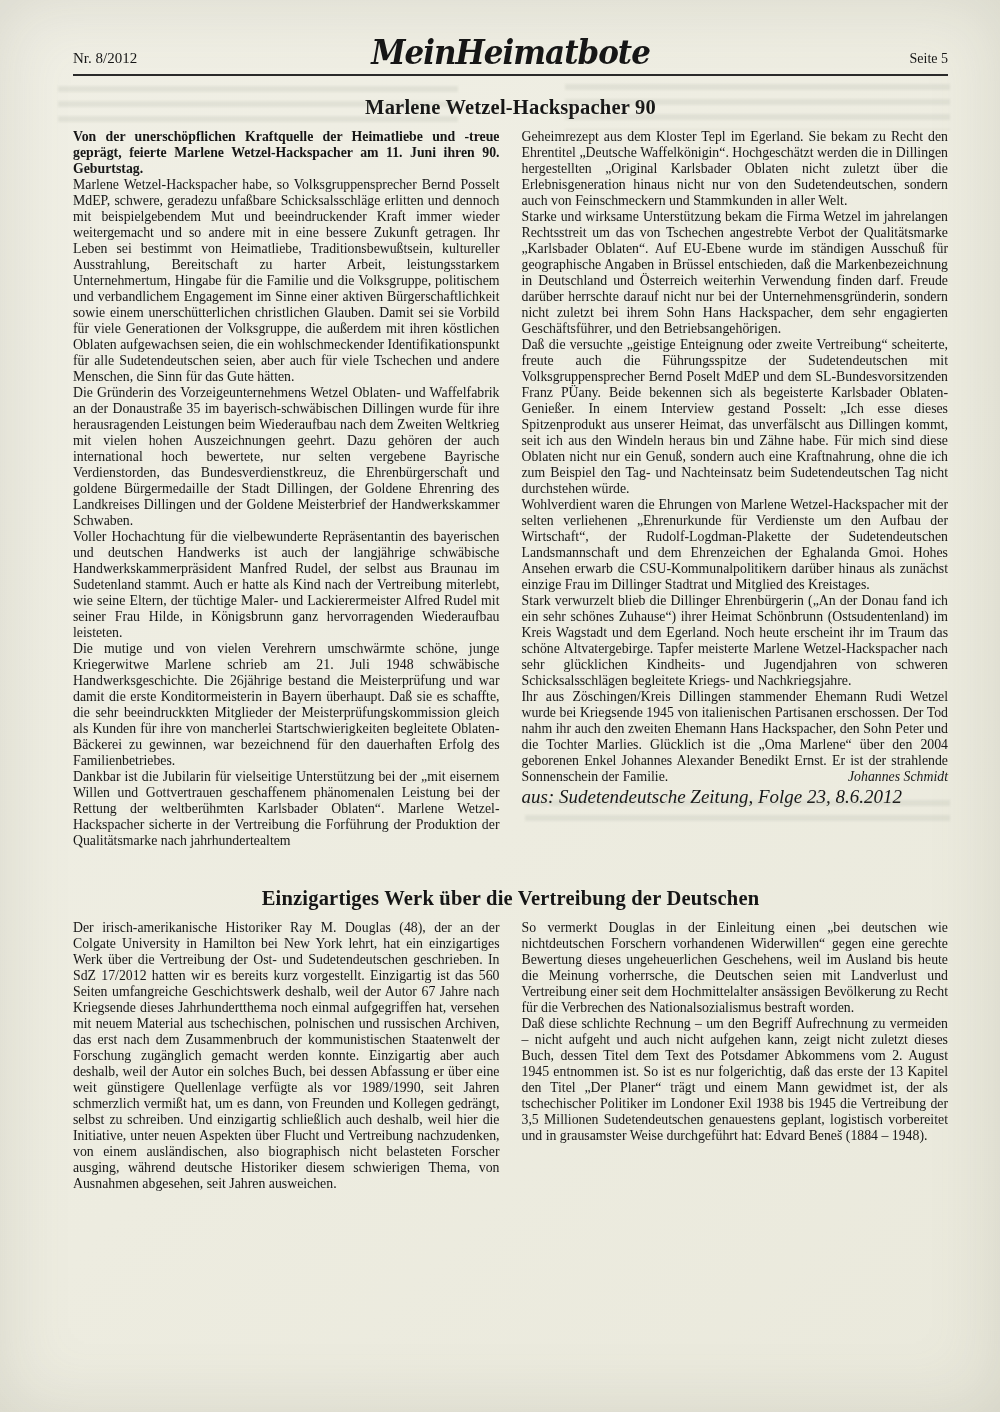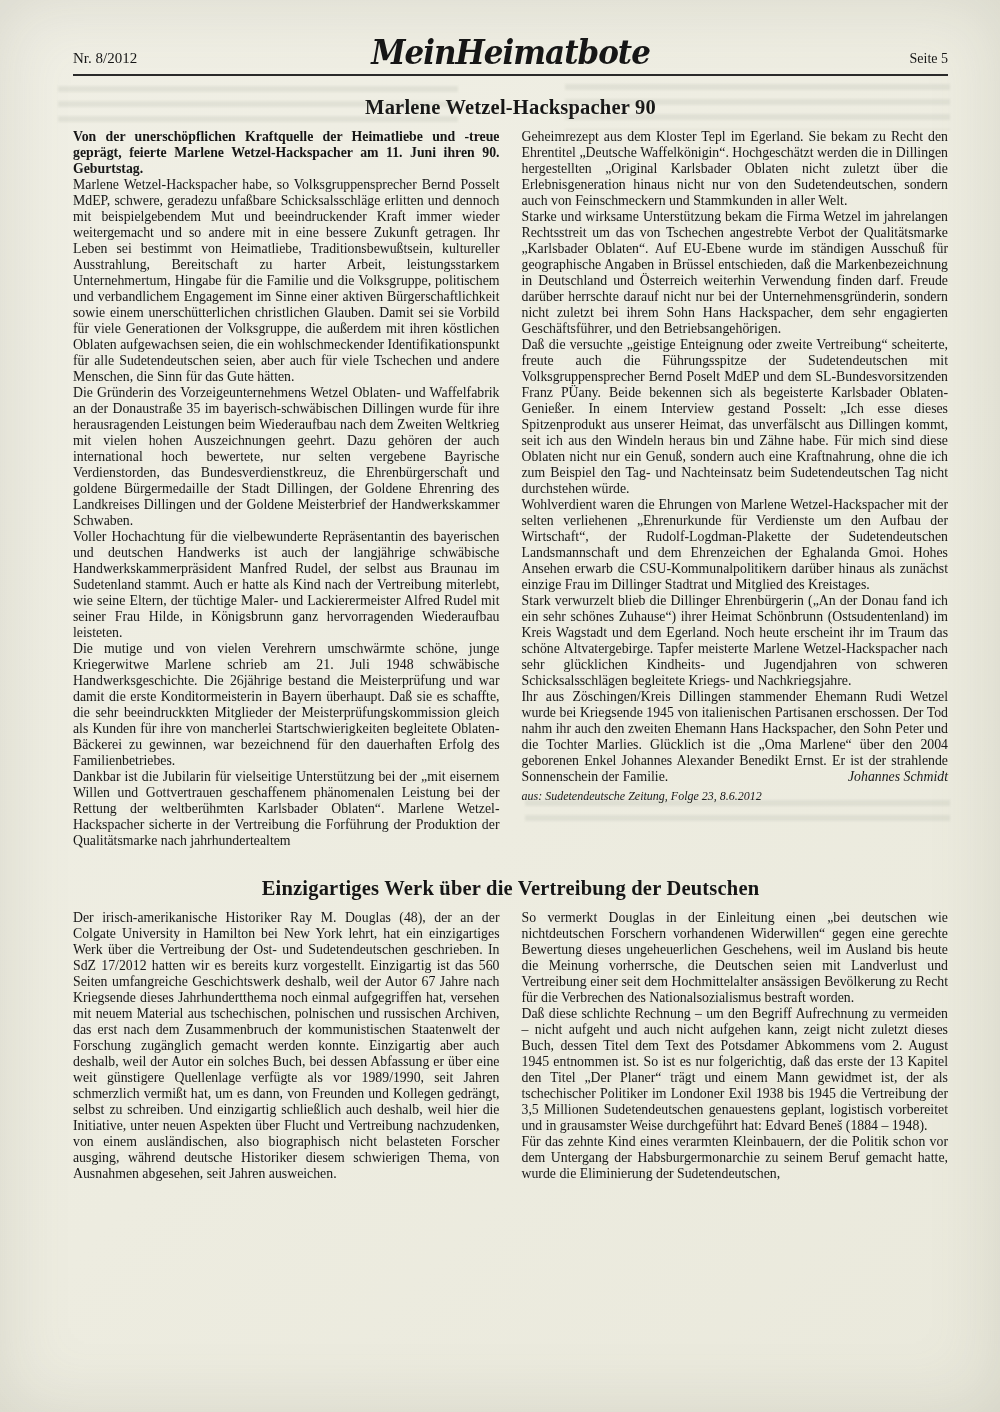--- a/index.html
+++ b/index.html
@@ -64,21 +64,21 @@
     margin-top: 4px;
   }
   .headline {
     margin: 20px 0 10px 0;
     text-align: center;
     font-size: 20.5px;
     font-weight: 700;
     letter-spacing: 0.2px;
   }
   .headline.second {
-    margin-top: 28px;
+    margin-top: 38px;
     text-align: center;
   }
   .cols {
     display: flex;
     gap: 22px;
   }
   .col {
     flex: 1 1 0;
     min-width: 0;
   }
@@ -95,21 +95,21 @@
   }
   .byline {
     margin: -17.1px 0 0 0;
     font-size: 13.8px;
     line-height: 17.1px;
     font-style: italic;
     text-align: right;
   }
   .source {
     margin: 3px 0 0 0;
-    font-size: 12px;
+    font-size: 19px;
     line-height: 17px;
     font-style: italic;
     text-align: left;
   }
 </style>
 </head>
 <body>
 
 <div class="page">
 
@@ -157,19 +157,18 @@
     <div class="cols">
       <div class="col">
         <div>
             <p class="para">Der irisch-amerikanische Historiker Ray M. Douglas (48), der an der Colgate University in Hamilton bei New York lehrt, hat ein einzigartiges Werk über die Vertreibung der Ost- und Sudetendeutschen geschrieben. In SdZ 17/2012 hatten wir es bereits kurz vorgestellt. Einzigartig ist das 560 Seiten umfangreiche Geschichtswerk deshalb, weil der Autor 67 Jahre nach Kriegsende dieses Jahrhundertthema noch einmal aufgegriffen hat, versehen mit neuem Material aus tschechischen, polnischen und russischen Archiven, das erst nach dem Zusammenbruch der kommunistischen Staatenwelt der Forschung zugänglich gemacht werden konnte. Einzigartig aber auch deshalb, weil der Autor ein solches Buch, bei dessen Abfassung er über eine weit günstigere Quellenlage verfügte als vor 1989/1990, seit Jahren schmerzlich vermißt hat, um es dann, von Freunden und Kollegen gedrängt, selbst zu schreiben. Und einzigartig schließlich auch deshalb, weil hier die Initiative, unter neuen Aspekten über Flucht und Vertreibung nachzudenken, von einem ausländischen, also biographisch nicht belasteten Forscher ausging, während deutsche Historiker diesem schwierigen Thema, von Ausnahmen abgesehen, seit Jahren ausweichen.</p>
           </div>
       </div>
       <div class="col">
         <div>
             <p class="para">So vermerkt Douglas in der Einleitung einen „bei deutschen wie nichtdeutschen Forschern vorhandenen Widerwillen“ gegen eine gerechte Bewertung dieses ungeheuerlichen Geschehens, weil im Ausland bis heute die Meinung vorherrsche, die Deutschen seien mit Landverlust und Vertreibung einer seit dem Hochmittelalter ansässigen Bevölkerung zu Recht für die Verbrechen des Nationalsozialismus bestraft worden.</p>
             <p class="para">Daß diese schlichte Rechnung – um den Begriff Aufrechnung zu vermeiden – nicht aufgeht und auch nicht aufgehen kann, zeigt nicht zuletzt dieses Buch, dessen Titel dem Text des Potsdamer Abkommens vom 2. August 1945 entnommen ist. So ist es nur folgerichtig, daß das erste der 13 Kapitel den Titel „Der Planer“ trägt und einem Mann gewidmet ist, der als tschechischer Politiker im Londoner Exil 1938 bis 1945 die Vertreibung der 3,5 Millionen Sudetendeutschen genauestens geplant, logistisch vorbereitet und in grausamster Weise durchgeführt hat: Edvard Beneš (1884 – 1948).</p>
-            <p class="para">Für das zehnte Kind eines verarmten Kleinbauern, der die Politik schon vor dem Untergang der Habsburgermonarchie zu seinem Beruf gemacht hatte, wurde die Eliminierung der Sudetendeutschen,</p>
           </div>
       </div>
     </div>
   </section>
 
 </div>
 
 </body></html>

